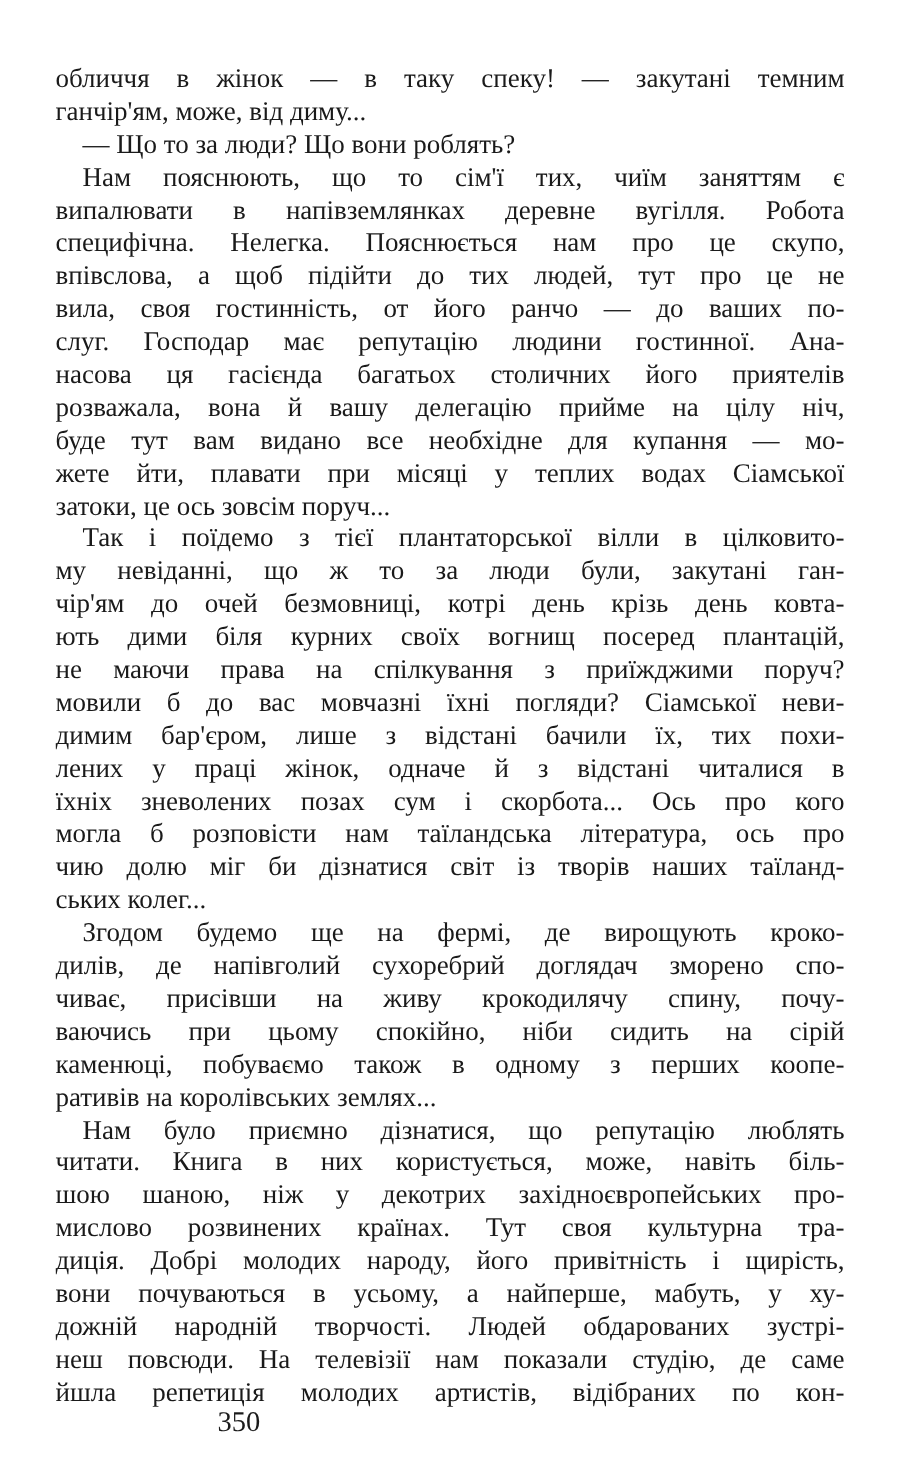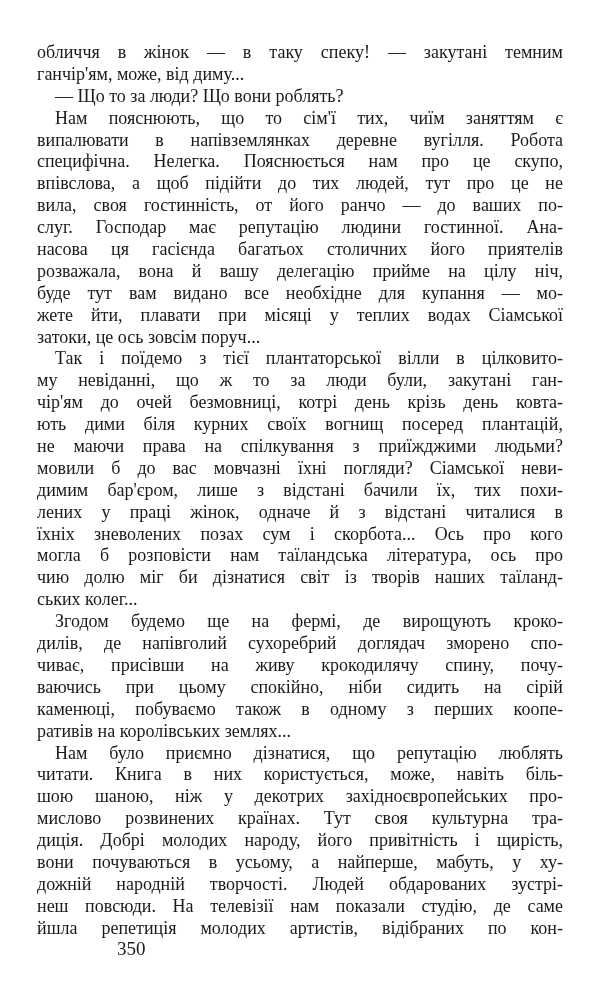--- a/index.html
+++ b/index.html
@@ -19,21 +19,21 @@
     height: 21.9px;
     white-space: nowrap;
     text-align: justify;
     text-align-last: justify;
     overflow: hidden;
   }
   .line.last { text-align-last: left; }
   .line.indent { padding-left: 18px; }
   .page-number {
     position: absolute;
-    left: 117px;
+    left: 145px;
     top: 938px;
     font-family: "Liberation Serif", "DejaVu Serif", serif;
     font-size: 19px;
     color: #1a1a1a;
   }
 </style>
 </head>
 <body>
 
 <div class="page" id="page-body">
@@ -48,21 +48,21 @@
     <span class="line">слуг. Господар має репутацію людини гостинної. Ана-</span>
     <span class="line">насова ця гасієнда багатьох столичних його приятелів</span>
     <span class="line">розважала, вона й вашу делегацію прийме на цілу ніч,</span>
     <span class="line">буде тут вам видано все необхідне для купання — мо-</span>
     <span class="line">жете йти, плавати при місяці у теплих водах Сіамської</span>
     <span class="line last">затоки, це ось зовсім поруч...</span>
     <span class="line indent">Так і поїдемо з тієї плантаторської вілли в цілковито-</span>
     <span class="line">му невіданні, що ж то за люди були, закутані ган-</span>
     <span class="line">чір'ям до очей безмовниці, котрі день крізь день ковта-</span>
     <span class="line">ють дими біля курних своїх вогнищ посеред плантацій,</span>
-    <span class="line">не маючи права на спілкування з приїжджими людьми?</span>
+    <span class="line">не маючи права на спілкування з приїжджими поруч?</span>
     <span class="line">мовили б до вас мовчазні їхні погляди? Сіамської неви-</span>
     <span class="line">димим бар'єром, лише з відстані бачили їх, тих похи-</span>
     <span class="line">лених у праці жінок, одначе й з відстані читалися в</span>
     <span class="line">їхніх зневолених позах сум і скорбота... Ось про кого</span>
     <span class="line">могла б розповісти нам таїландська література, ось про</span>
     <span class="line">чию долю міг би дізнатися світ із творів наших таїланд-</span>
     <span class="line last">ських колег...</span>
     <span class="line indent">Згодом будемо ще на фермі, де вирощують кроко-</span>
     <span class="line">дилів, де напівголий сухоребрий доглядач зморено спо-</span>
     <span class="line">чиває, присівши на живу крокодилячу спину, почу-</span>

